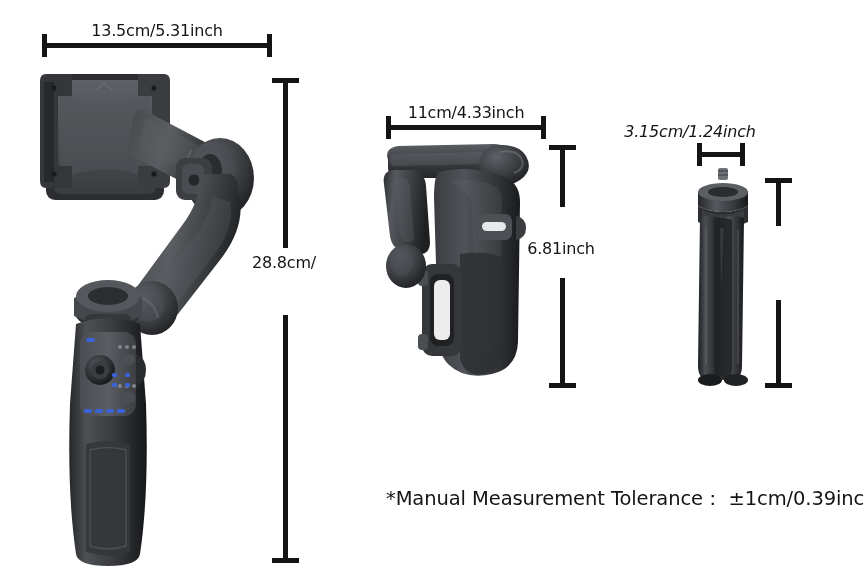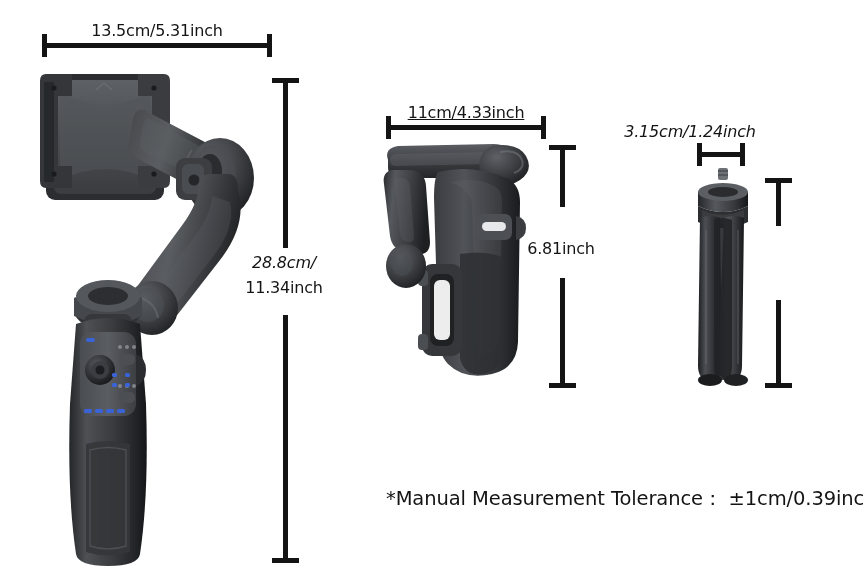--- a/index.html
+++ b/index.html
@@ -84,22 +84,21 @@
 </style>
 </head>
 <body>
 
 <div class="stage">
 
   <div class="dim-label centered" style="left:42px; top:18px; width:230px;">13.5cm/5.31inch</div>
   <div class="hbar" style="left:42px; top:43px; width:230px;"></div>
 
   <div class="vbar cap-top" style="left:283px; top:78px; height:170px;"></div>
-  <div class="dim-label centered" style="left:228px; top:250px; width:112px;font-style:italic;">28.8cm/</div>
-  <div class="dim-label centered" style="left:228px; top:275px; width:112px;">11.34inch</div>
+  <div class="dim-label centered" style="left:228px; top:250px; width:112px;">28.8cm/</div>
   <div class="vbar cap-bottom" style="left:283px; top:315px; height:248px;"></div>
 
   <div class="art" style="left:24px; top:62px;">
     <svg width="250" height="500" viewBox="0 0 250 500">
       <defs>
         <linearGradient id="gBodyL" x1="0" y1="0" x2="1" y2="0">
           <stop offset="0" stop-color="#3b3d40"></stop>
           <stop offset="0.35" stop-color="#56585c"></stop>
           <stop offset="0.7" stop-color="#2e3033"></stop>
           <stop offset="1" stop-color="#1f2123"></stop>
@@ -229,21 +228,21 @@
         </g>
 
         <path d="M112 292 q10 4 10 16 q0 12 -10 16 z" fill="#2a2c30"></path>
 
         <path d="M62 382 q22 -6 44 0 l0 108 q-22 7 -44 0 z" fill="#343639" opacity="0.9"></path>
         <path d="M66 388 q18 -5 36 0 l0 96 q-18 6 -36 0 z" fill="none" stroke="#4c4f53" stroke-width="1.4"></path>
       </g>
     </svg>
   </div>
 
-  <div class="dim-label centered" style="left:386px; top:100px; width:160px;text-decoration:underline;">11cm/4.33inch</div>
+  <div class="dim-label centered" style="left:386px; top:100px; width:160px;">11cm/4.33inch</div>
   <div class="hbar" style="left:386px; top:125px; width:160px;"></div>
 
   <div class="vbar cap-top" style="left:560px; top:145px; height:62px;"></div>
   <div class="dim-label centered" style="left:508px; top:236px; width:106px;">6.81inch</div>
   <div class="vbar cap-bottom" style="left:560px; top:278px; height:110px;"></div>
 
   <div class="art" style="left:380px; top:138px;">
     <svg width="175" height="255" viewBox="0 0 175 255">
       <defs>
         <linearGradient id="fBody" x1="0" y1="0" x2="1" y2="0.2">

